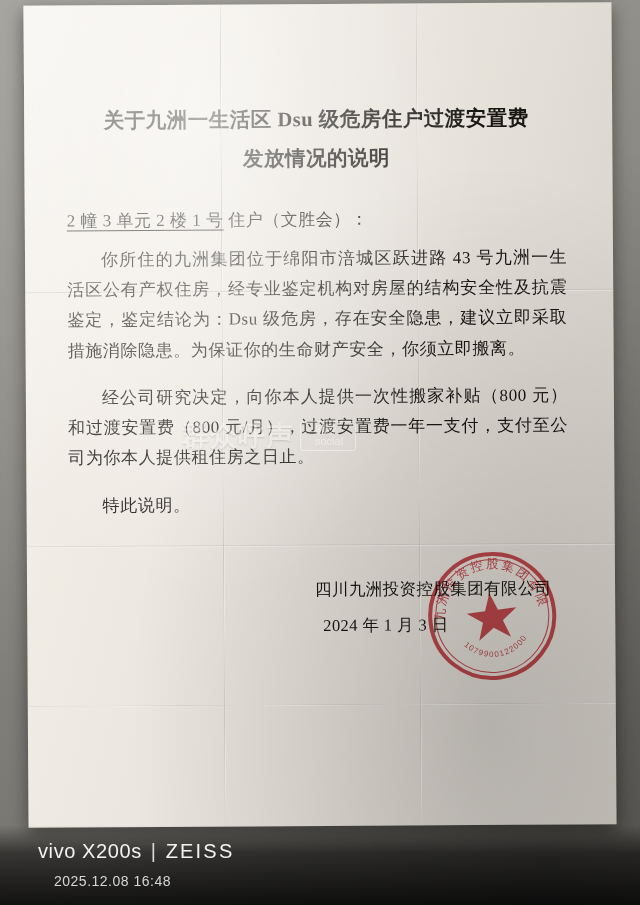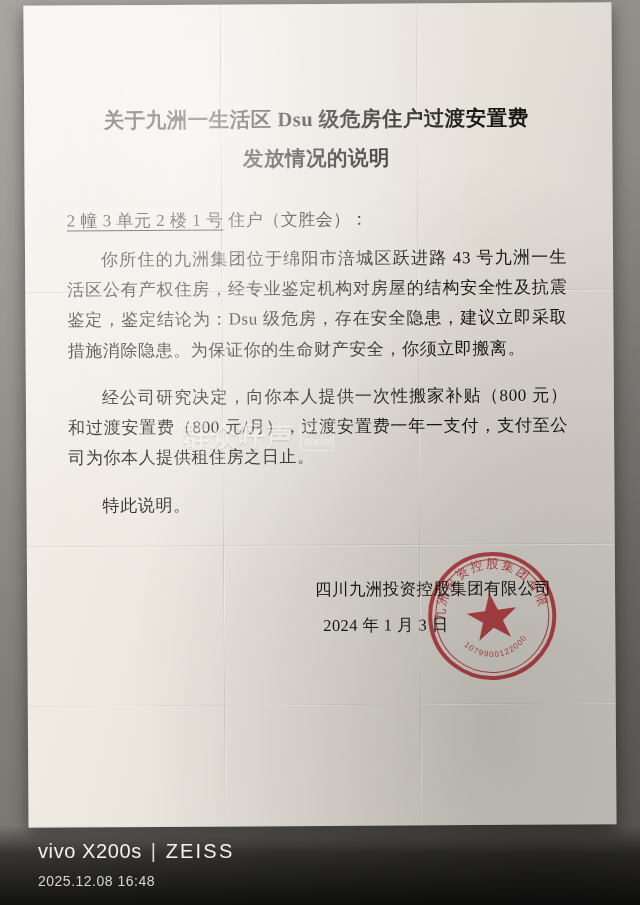--- a/index.html
+++ b/index.html
@@ -145,21 +145,21 @@
     color: rgba(255,255,255,0.85);
     text-shadow: 0 1px 2px rgba(0,0,0,0.28);
     letter-spacing: 1px;
   }
   .wm-badge {
     font-family: Liberation Sans, sans-serif;
     font-size: 11px;
     color: rgba(255,255,255,0.9);
     border: 1.5px solid rgba(255,255,255,0.85);
     border-radius: 3px;
-    padding: 2px 3px;
+    padding: 2px 14px;
     line-height: 1.05;
     text-align: left;
     width: 26px;
   }
   .wm-badge span { display: block; }
 
   
   .cam-overlay {
     position: absolute;
     left: 0;
@@ -177,21 +177,21 @@
     color: #f2f2f2;
     letter-spacing: 0.6px;
     display: flex;
     align-items: flex-end;
     gap: 9px;
   }
   .cam-brand .sep { color: #d8d8d8; font-weight: 300; }
   .cam-brand .zeiss { letter-spacing: 2.2px; }
   .cam-time {
     position: absolute;
-    left: 38px;
+    left: 54px;
     bottom: 16px;
     font-family: "Liberation Sans", sans-serif;
     font-size: 14px;
     color: #d6d6d6;
     letter-spacing: 0.5px;
   }
 </style>
 </head>
 <body>
 

